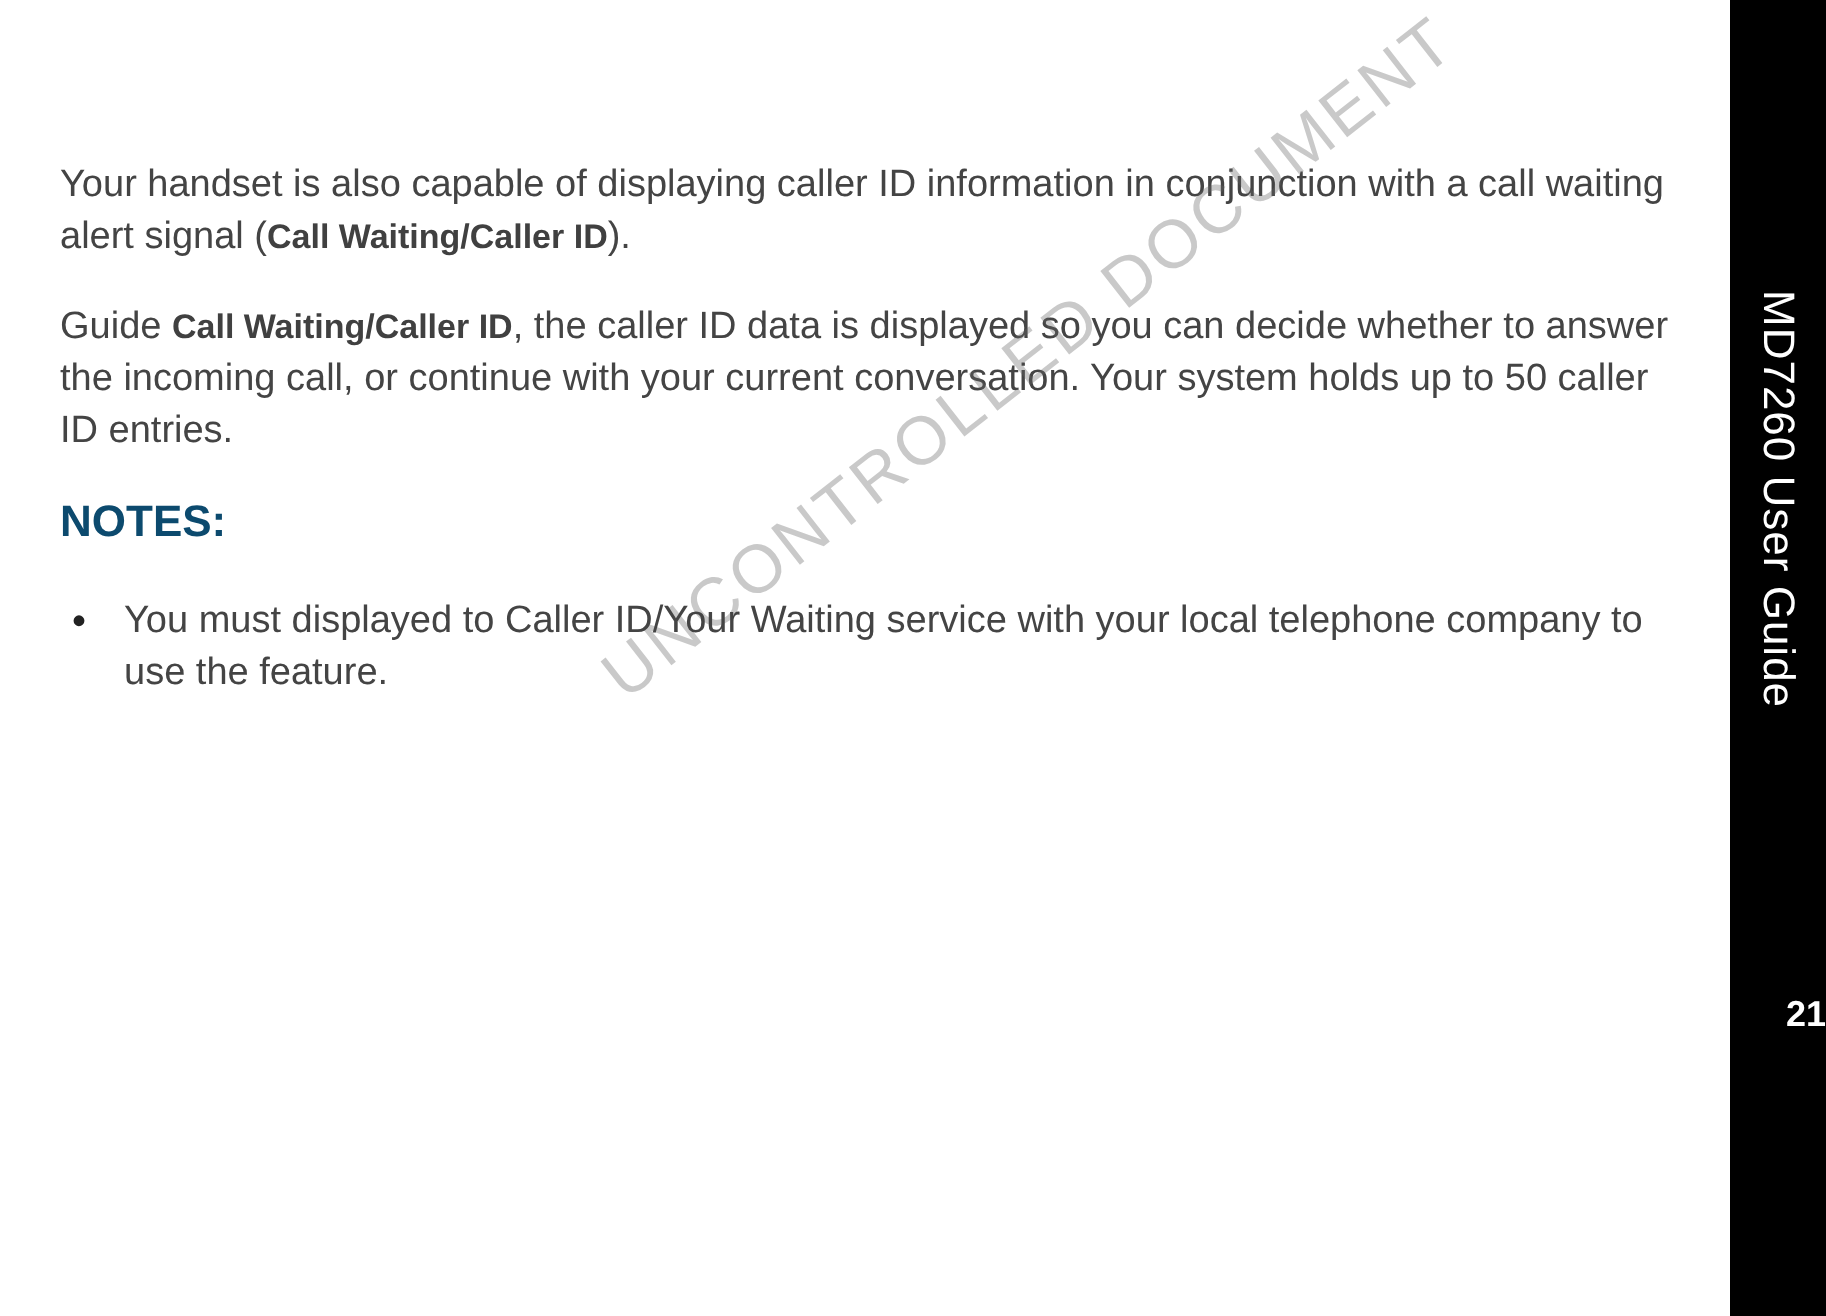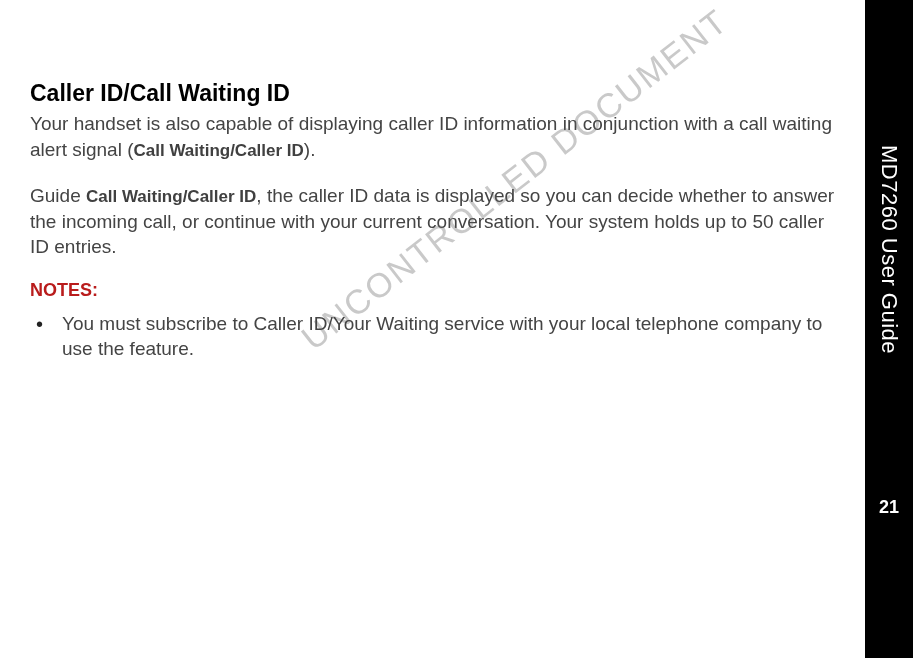--- a/index.html
+++ b/index.html
@@ -40,21 +40,21 @@
       letter-spacing: 0.5px;
       font-family: Arial, sans-serif;
     }
     .page-number {
       color: #fff;
       position: absolute;
       bottom: 140px;
       font-size: 18px;
       font-weight: bold;
       width: 100%;
-      text-align: center;
+      text-align: right;
     }
     .heading {
       font-size: 23px;
       font-weight: bold;
       color: #000;
       margin-bottom: 4px;
       font-family: Arial, sans-serif;
     }
     .para {
       font-size: 19px;
@@ -62,24 +62,24 @@
       line-height: 1.35;
       margin-bottom: 20px;
       font-family: Arial, sans-serif;
     }
     .para .bold {
       font-weight: bold;
       font-size: 17px;
       color: #404040;
     }
     .notes-label {
-      font-size: 18px;
+      font-size: 22px;
       font-weight: bold;
-      color: #b91c1c;
-      margin-bottom: 10px;
+      color: #0c4a6e;
+      margin-bottom: 24px;
     }
     ul.notes {
       list-style: none;
       padding-left: 0;
     }
     ul.notes li {
       position: relative;
       padding-left: 32px;
       font-size: 19px;
       color: #444;
@@ -110,35 +110,34 @@
     }
   </style>
 </head>
 <body>
 
 <div class="page">
   <div class="content">
 
     <div class="watermark">UNCONTROLLED DOCUMENT</div>
 
-    <div class="heading">Caller ID/Call Waiting ID</div>
 
     <div class="para">
       <span>Your handset is also capable of displaying caller ID information in conjunction with a call waiting alert signal (</span><span class="bold">Call Waiting/Caller ID</span><span>).</span>
     </div>
 
     <div class="para">
       <span>Guide </span><span class="bold">Call Waiting/Caller ID</span><span>, the caller ID data is displayed so you can decide whether to answer the incoming call, or continue with your current conversation. Your system holds up to 50 caller ID entries.</span>
     </div>
 
     <div class="notes-label">NOTES:</div>
 
     <ul class="notes">
       <li>
-        <span>You must subscribe to </span><span class="bold">Caller ID/Your Waiting</span><span> service with your local telephone company to use the feature.</span>
+        <span>You must displayed to </span><span class="bold">Caller ID/Your Waiting</span><span> service with your local telephone company to use the feature.</span>
       </li>
     </ul>
 
   </div>
 
   <div class="sidebar">
     <div class="sidebar-title">MD7260 User Guide</div>
     <div class="page-number">21</div>
   </div>
 </div>

